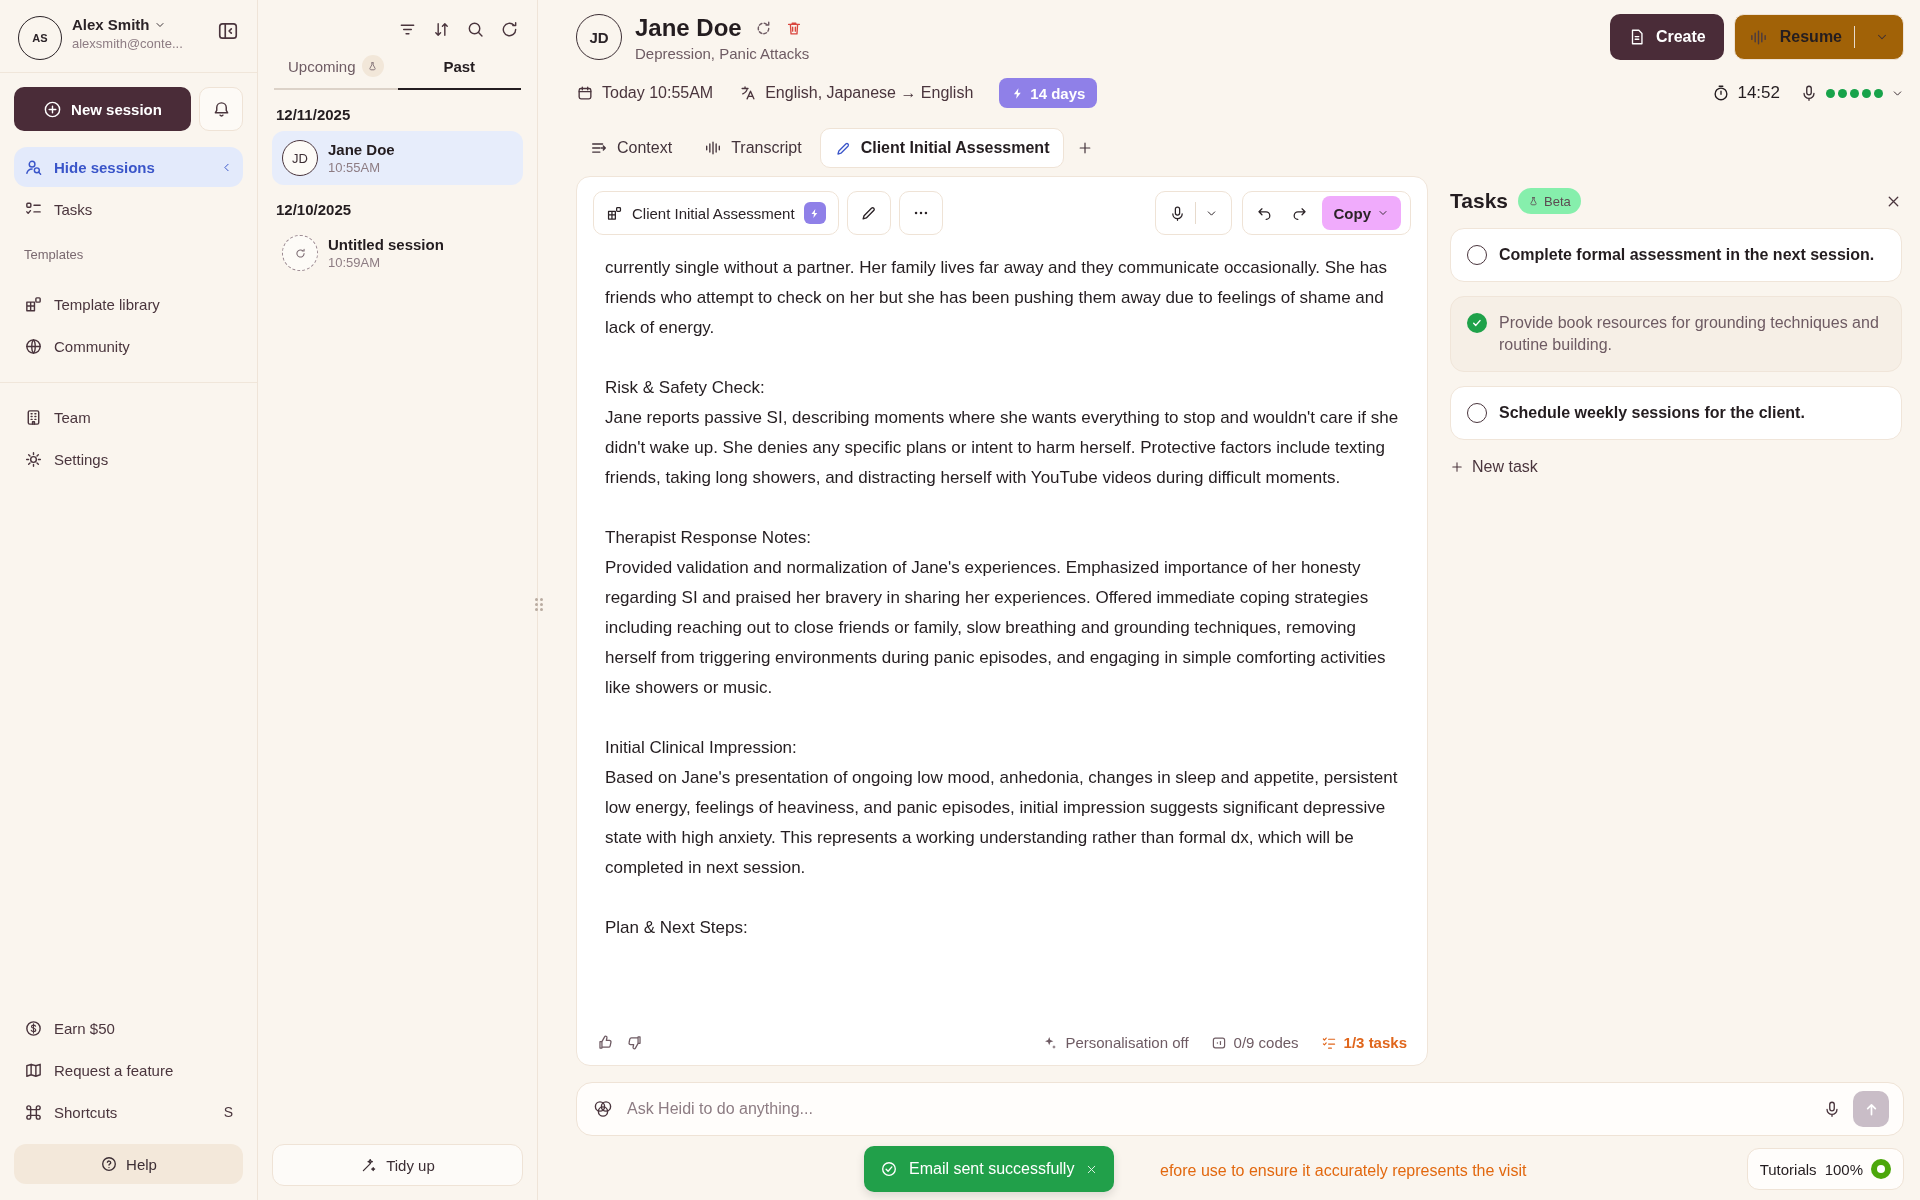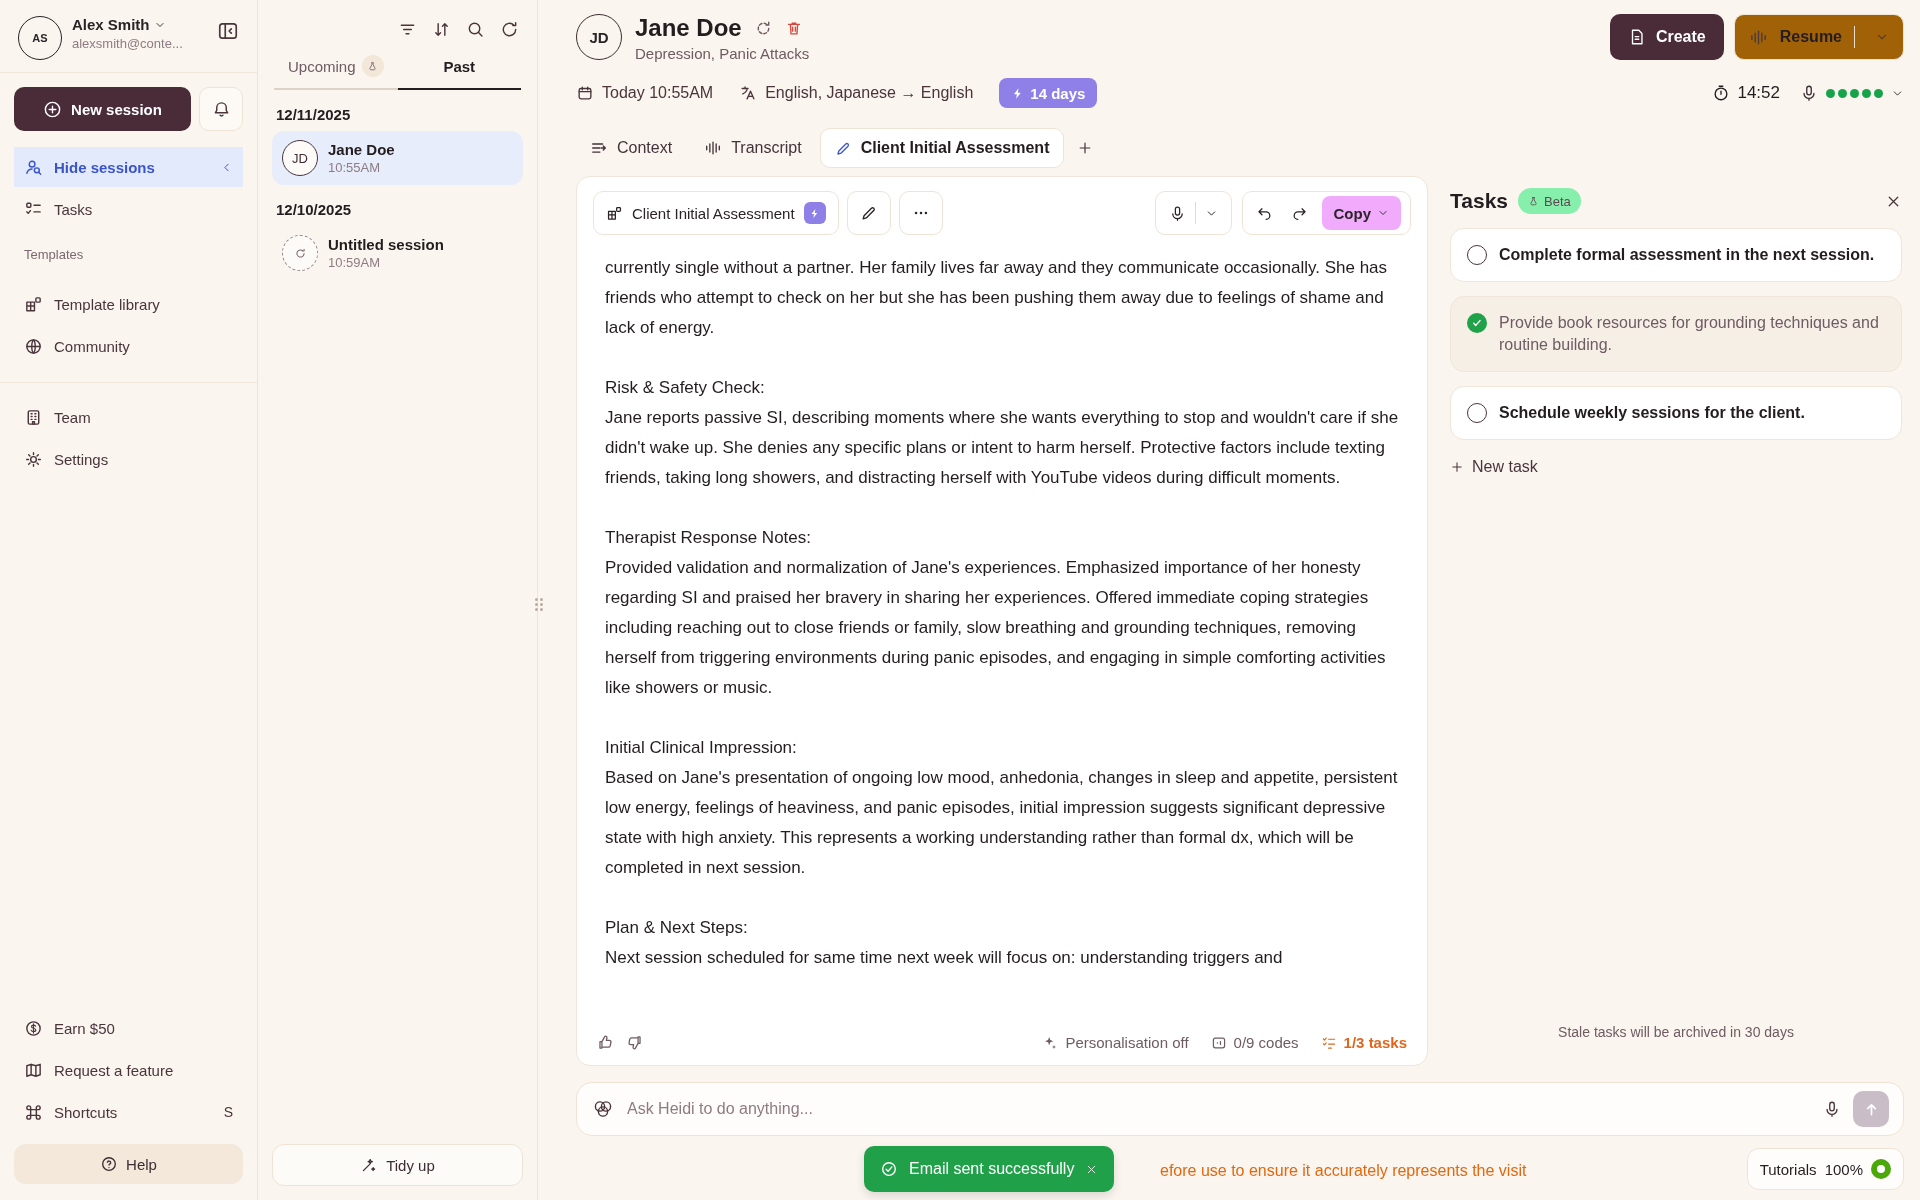--- a/index.html
+++ b/index.html
@@ -20,21 +20,21 @@
   .profile .avatar { width:44px; height:44px; font-size:11px; font-weight:bold; }
   .profile-meta { min-width:0; }
   .profile-name { display:flex; align-items:center; gap:4px; font-size:15px; font-weight:bold; color:#2B2327; }
   .profile-email { font-size:13px; color:#8D7C83; margin-top:3px; white-space:nowrap; }
   .collapse-btn { margin-left:auto; color:#4A353D; cursor:pointer; padding-top:4px; }
   .sidebar-divider { height:1px; background:#F0E6DA; margin:0 -14px; }
   .action-row { display:flex; gap:8px; margin-top:14px; }
   .new-session { flex:1; height:44px; background:#4A2C38; color:#fff; border:none; border-radius:10px; display:flex; align-items:center; justify-content:center; gap:9px; font-size:15px; font-weight:bold; cursor:pointer; font-family:inherit; }
   .bell-btn { width:44px; height:44px; background:#FDFAF6; border:1px solid #EFE3D6; border-radius:10px; display:flex; align-items:center; justify-content:center; color:#4A353D; cursor:pointer; }
   .nav { margin-top:16px; display:flex; flex-direction:column; gap:2px; }
-  .nav-item { height:40px; display:flex; align-items:center; gap:11px; padding:0 10px; border-radius:0; font-size:15px; color:#4A353D; cursor:pointer; }
+  .nav-item { height:40px; display:flex; align-items:center; gap:11px; padding:0 10px; border-radius:13px; font-size:15px; color:#4A353D; cursor:pointer; }
   .nav-item.active { background:#E3EAFB; color:#3A55C9; font-weight:bold; }
   .nav-item .trail { margin-left:auto; }
   .section-label { font-size:13px; color:#7A6970; margin:18px 0 6px; padding-left:10px; }
   .sidebar-spacer { flex:1; }
   .help-btn { height:40px; background:#F3E8DA; border:none; border-radius:12px; display:flex; align-items:center; justify-content:center; gap:8px; font-size:15px; color:#3C2E34; cursor:pointer; font-family:inherit; margin-top:12px; }
   .kbd-hint { margin-left:auto; font-size:14px; color:#4A353D; }
 
   
   .sessions { width:280px; flex:none; display:flex; flex-direction:column; padding:14px 14px 14px; border-right:1px solid #EFE4D8; position:relative; }
   .sessions-toolbar { display:flex; justify-content:flex-end; gap:15px; color:#4A353D; padding:6px 4px 0; }
@@ -595,21 +595,21 @@
             </span>
           </div>
         </div>
       </div>
 
       <div class="doc-body">
         <p><span>currently single without a partner. Her family lives far away and they communicate occasionally. She has friends who attempt to check on her but she has been pushing them away due to feelings of shame and lack of energy.</span></p>
         <p><span class="sec-heading">Risk &amp; Safety Check:</span><span>Jane reports passive SI, describing moments where she wants everything to stop and wouldn't care if she didn't wake up. She denies any specific plans or intent to harm herself. Protective factors include texting friends, taking long showers, and distracting herself with YouTube videos during difficult moments.</span></p>
         <p><span class="sec-heading">Therapist Response Notes:</span><span>Provided validation and normalization of Jane's experiences. Emphasized importance of her honesty regarding SI and praised her bravery in sharing her experiences. Offered immediate coping strategies including reaching out to close friends or family, slow breathing and grounding techniques, removing herself from triggering environments during panic episodes, and engaging in simple comforting activities like showers or music.</span></p>
         <p><span class="sec-heading">Initial Clinical Impression:</span><span>Based on Jane's presentation of ongoing low mood, anhedonia, changes in sleep and appetite, persistent low energy, feelings of heaviness, and panic episodes, initial impression suggests significant depressive state with high anxiety. This represents a working understanding rather than formal dx, which will be completed in next session.</span></p>
-        <p><span class="sec-heading">Plan &amp; Next Steps:</span><span>Next session scheduled for same time next week will focus on: understanding triggers and</span></p>
+        <p><span class="sec-heading">Plan &amp; Next Steps:</span></p>
       </div>
 
       <div class="doc-footer">
         <div class="fb">
           <span class="ic">
               <svg width="17" height="17" viewBox="0 0 20 20">
                 <path d="M3.5 9h2.3v7.5H3.5zM5.8 15.5h7.7a2 2 0 0 0 2-1.6l.9-4.2A1.7 1.7 0 0 0 14.7 7.6H11l.7-3.2a1.5 1.5 0 0 0-2.8-1L5.8 9"></path>
               </svg>
             </span>
           <span class="ic">
@@ -688,21 +688,20 @@
 
       <div class="new-task">
         <span class="ic">
             <svg width="14" height="14" viewBox="0 0 20 20">
               <path d="M10 4v12M4 10h12"></path>
             </svg>
           </span>
         <span>New task</span>
       </div>
 
-      <div class="stale-note">Stale tasks will be archived in 30 days</div>
     </div>
   </div>
 
   <div class="ask-bar">
     <span class="ic" style="color:#4A353D;">
         <svg width="24" height="24" viewBox="0 0 24 24" style="stroke-width:1.4">
           <circle cx="9" cy="9.5" r="4.6"></circle>
           <circle cx="15" cy="9.5" r="4.6"></circle>
           <circle cx="12" cy="14.5" r="4.6"></circle>
         </svg>

